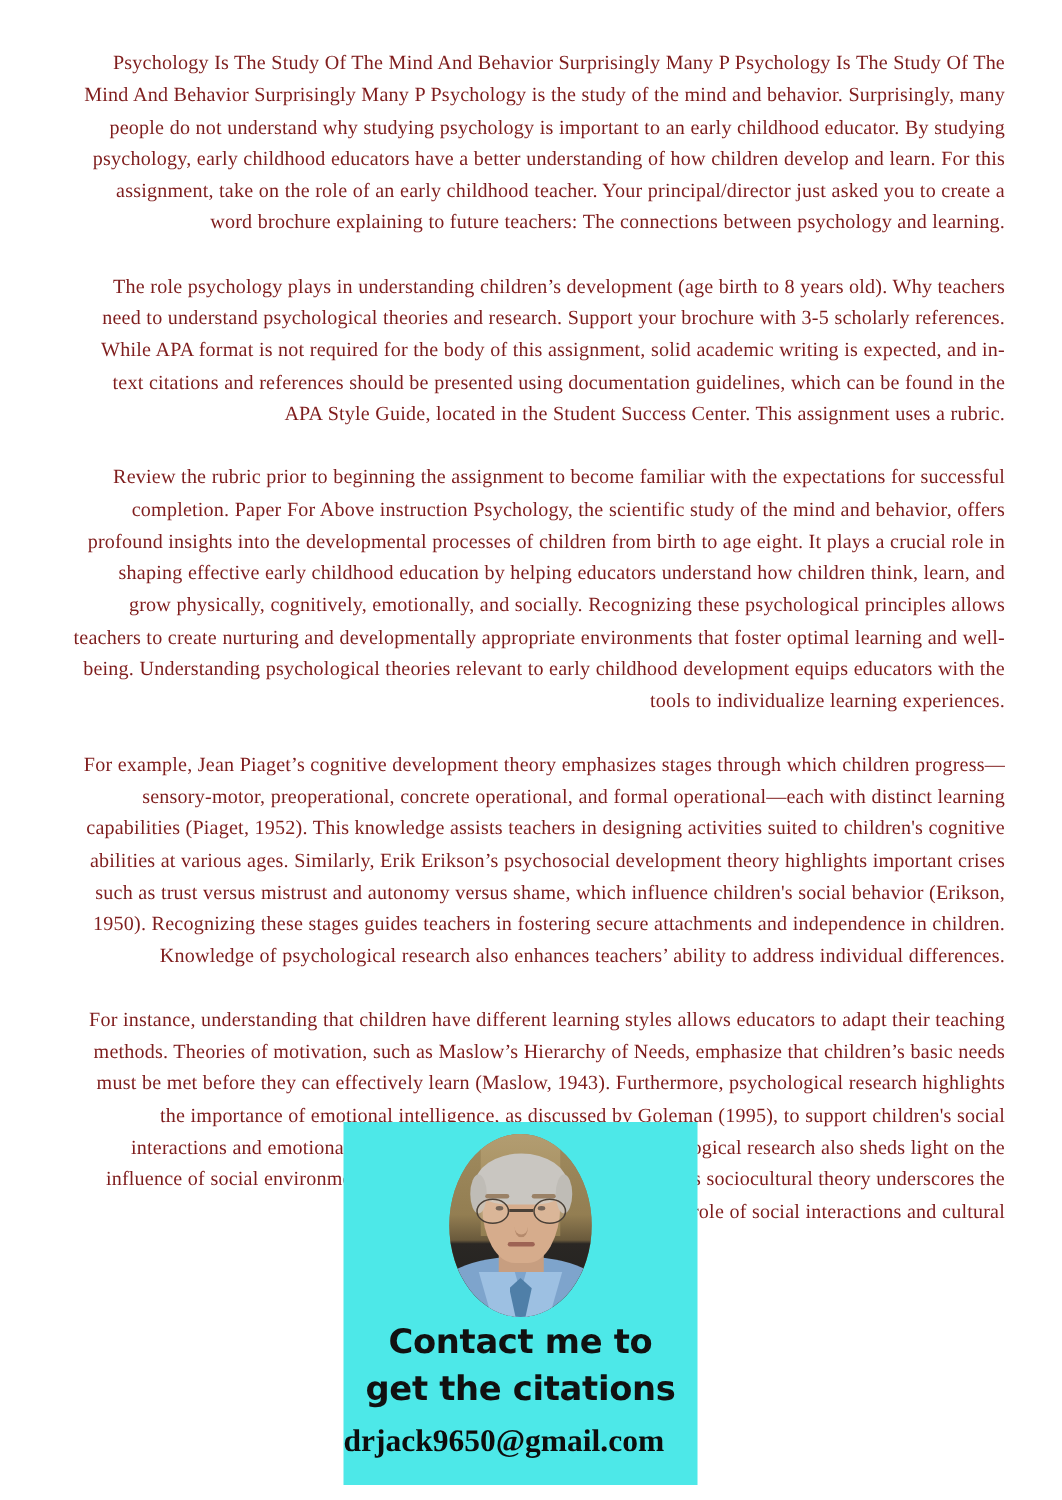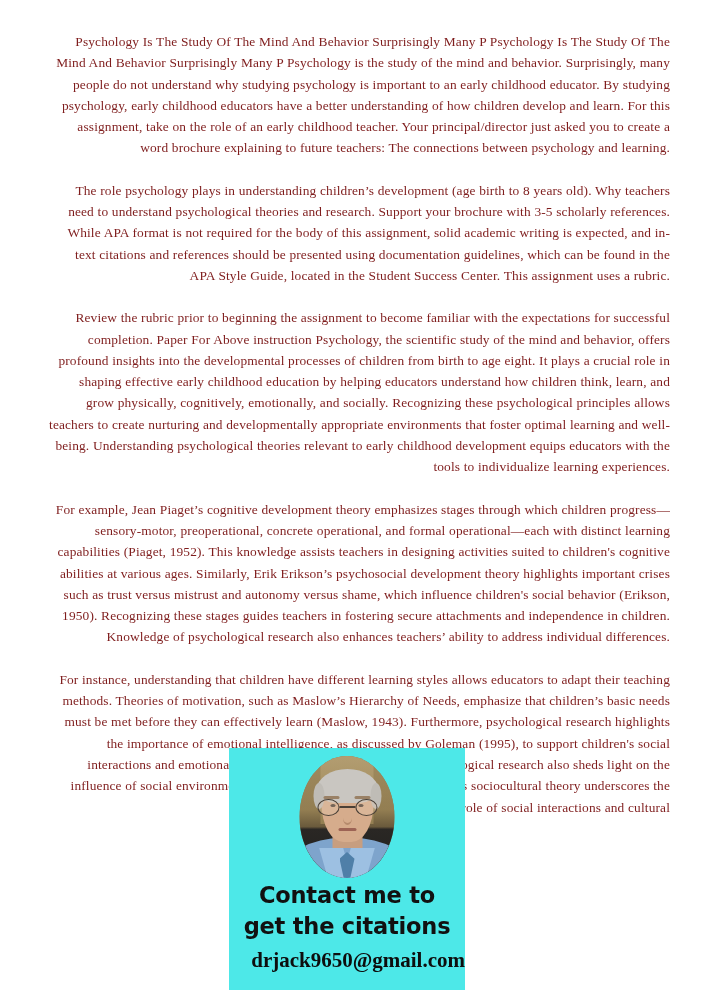--- a/index.html
+++ b/index.html
@@ -230,21 +230,21 @@
     font-size: 22.5px;
     line-height: 31px;
     color: #111111;
     letter-spacing: -0.2px;
   }
   #promo-email {
     position: absolute;
     left: 0;
     right: 0;
     top: 200px;
-    text-align: right;
+    text-align: left;
     font-family: "Liberation Serif", "DejaVu Serif", serif;
     font-weight: bold;
     font-size: 21px;
     line-height: 25px;
     color: #0d0d0d;
   }
 </style>
 </head>
 <body>
 

